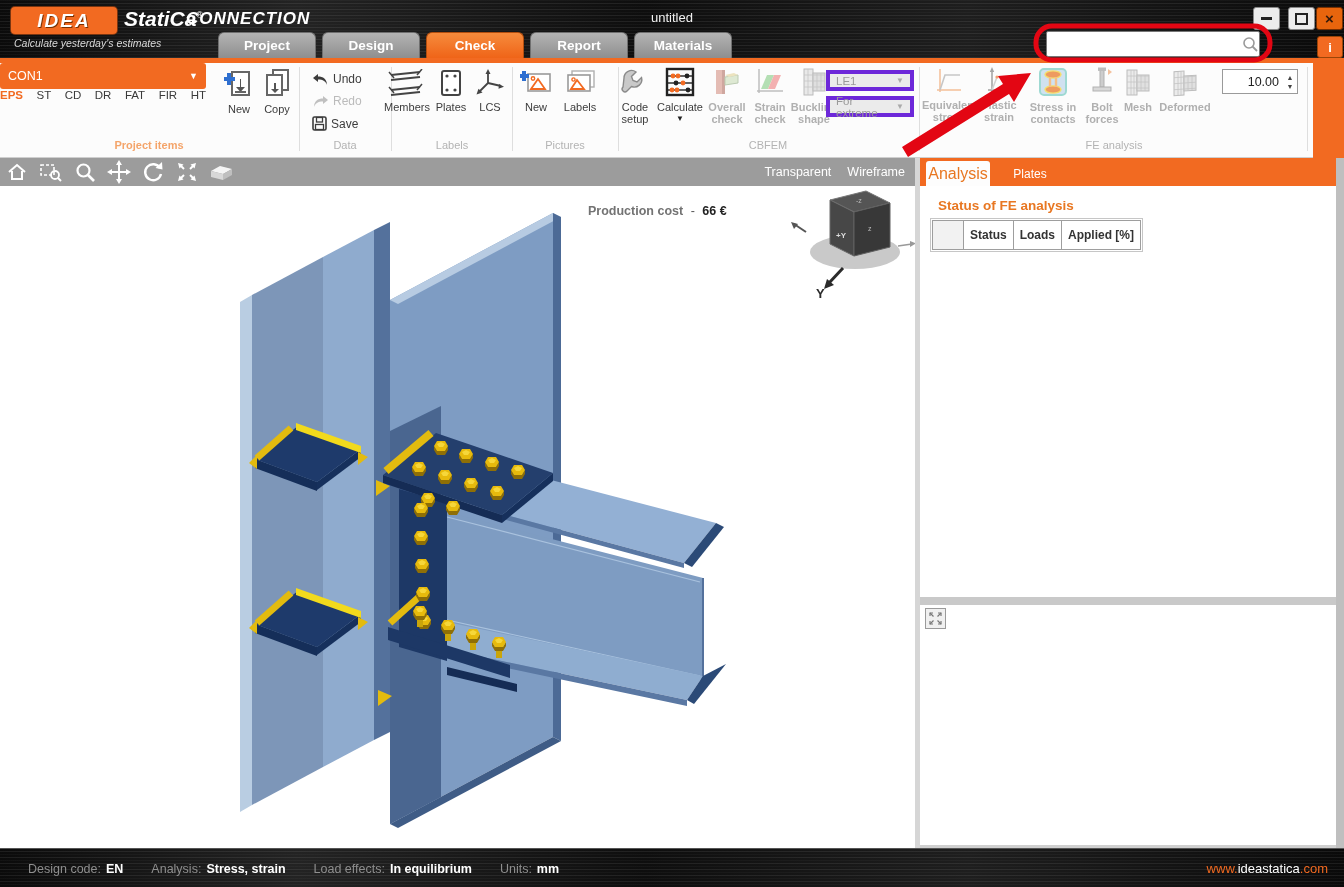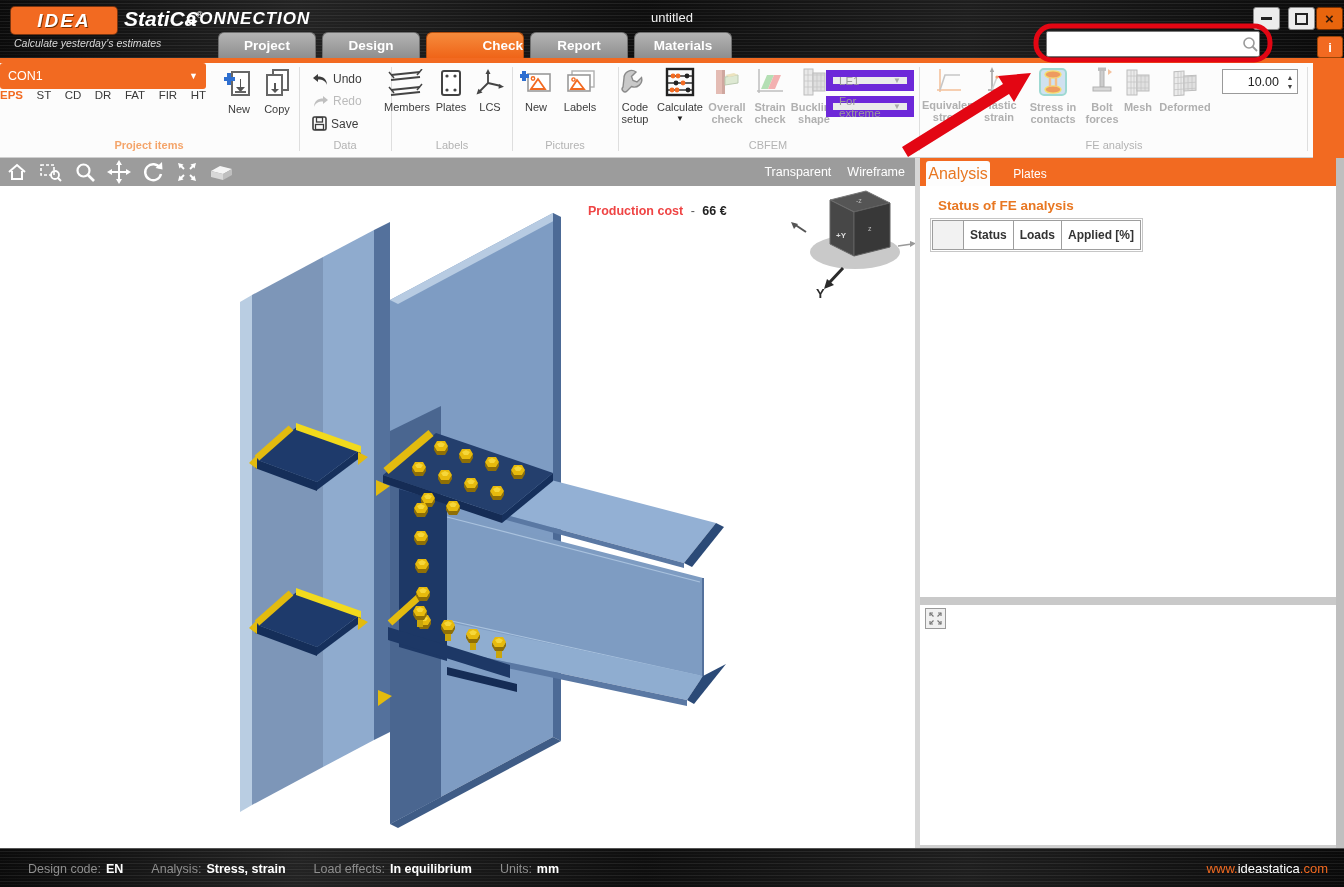--- a/index.html
+++ b/index.html
@@ -32,55 +32,55 @@
              font-weight:bold;font-size:15px;line-height:15px;}
   #btn-info{left:1317px;top:36px;width:24px;height:20px;background:#f26a21;border:1px solid #9a4508;
             border-radius:3px;color:#fff;font-weight:bold;font-size:13px;display:flex;align-items:center;justify-content:center;}
   #searchbox{left:1046px;top:31px;width:212px;height:24px;background:#fff;border:1px solid #777;
              border-radius:2px;display:flex;align-items:center;}
   #searchbox input{flex:1;border:0;outline:0;height:18px;margin-left:5px;font-size:12px;font-family:"Liberation Sans",sans-serif;}
   
   .tab{top:32px;height:26px;width:98px;border-radius:6px 6px 0 0;display:flex;align-items:center;justify-content:center;
        color:#fff;font-weight:bold;font-size:13.5px;background:linear-gradient(#b4b4b4,#8e8e8e);
        border:1px solid #6f6f6f;border-bottom:none;box-sizing:border-box;}
-  .tab.active{background:linear-gradient(#f68b3c,#ef6418);border-color:#b34e0e;justify-content:flex-end;}
+  .tab.active{background:linear-gradient(#f68b3c,#ef6418);border-color:#b34e0e;}
   #orange-strip{left:0;top:58px;width:1344px;height:5px;background:#f26a21;}
   
   #ribbon{left:0;top:63px;width:1344px;height:94px;background:#fcfcfc;border-bottom:1px solid #cfcfcf;}
   .rsep{position:absolute;top:4px;width:1px;height:84px;background:#dedede;}
   .glabel{position:absolute;top:76px;font-size:11px;color:#b3b3b3;text-align:center;}
   .glabel.orange{color:#f4a46a;font-weight:bold;}
   .rbtn{position:absolute;text-align:center;font-size:11px;color:#3c3c3c;line-height:12px;cursor:default;}
   .rbtn .lbl{margin-top:2px;}
   .rbtn.dim{color:#b0b0b0;font-weight:bold;}
   .rbtn.dim svg{opacity:.65;}
   .smallrow{position:absolute;display:flex;align-items:center;gap:4px;font-size:12px;color:#3c3c3c;}
   .smallrow.dim{color:#bbb;}
   #con-select{left:8px;top:7px;width:206px;height:26px;background:#f26a21;border-radius:3px;color:#fff;
               font-size:12.5px;display:flex;align-items:center;padding:0 8px;box-sizing:border-box;}
   #con-select .caret{margin-left:auto;font-size:9px;}
   #code-row{left:8px;top:39px;width:206px;display:flex;justify-content:space-between;font-size:11.5px;color:#3a3a3a;}
   #code-row .code.active{color:#f26a21;font-weight:bold;}
-  .ddl{position:absolute;width:88px;height:21px;background:#ebebeb;border:7px solid #6d28d9;color:#9a9a9a;
+  .ddl{position:absolute;width:88px;height:21px;background:#ebebeb;border:4px solid #6d28d9;color:#9a9a9a;
        font-size:11.5px;display:flex;align-items:center;padding:0 6px;box-sizing:border-box;}
   .ddl .caret{margin-left:auto;font-size:8px;color:#aaa;}
   #spinner{position:absolute;left:1222px;top:6px;width:76px;height:25px;background:#fff;border:1px solid #9a9a9a;
            display:flex;align-items:center;box-sizing:border-box;}
   #spinner .val{flex:1;text-align:right;font-size:12.5px;color:#222;padding-right:4px;}
   #spinner .arrows{width:14px;display:flex;flex-direction:column;align-items:center;font-size:7px;color:#444;line-height:9px;}
   #ribbon-right-orange{left:1313px;top:63px;width:31px;height:95px;background:#f26a21;}
   
   #vp-toolbar{left:0;top:158px;width:915px;height:28px;background:#9c9c9c;display:flex;align-items:center;}
   .vpico{width:34px;height:26px;display:flex;align-items:center;justify-content:center;}
   #viewmodes{position:absolute;right:10px;top:0;height:28px;display:flex;align-items:center;gap:16px;
              color:#fff;font-size:12.5px;}
   #viewmodes .active{font-weight:bold;margin-top:40px;}
   #viewport{left:0;top:186px;width:915px;height:662px;background:#fff;}
   #prodcost{position:absolute;left:540px;top:18px;font-size:12.5px;}
-  #prodcost .pc-label{color:#ef4444;font-weight:bold;padding-left:48px;}
+  #prodcost .pc-label{color:#737373;font-weight:bold;padding-left:48px;}
   #prodcost .pc-sep{color:#555;margin:0 4px;}
   #prodcost .pc-val{color:#222;font-weight:bold;}
   #splitter{left:915px;top:158px;width:5px;height:690px;background:#d6d6d6;}
   
   #rp-tabstrip{left:920px;top:158px;width:416px;height:28px;background:#f26a21;}
   #rp-tab-analysis{position:absolute;left:6px;top:3px;width:64px;height:25px;background:#fdfdfd;
       border-radius:3px 3px 0 0;color:#e87722;font-size:16px;display:flex;align-items:center;justify-content:center;}
   #rp-tab-plates{position:absolute;left:82px;top:3px;width:56px;height:25px;color:#fff;font-size:12px;
       display:flex;align-items:center;justify-content:center;}
   #rp-top{left:920px;top:186px;width:416px;height:411px;background:#fff;}

